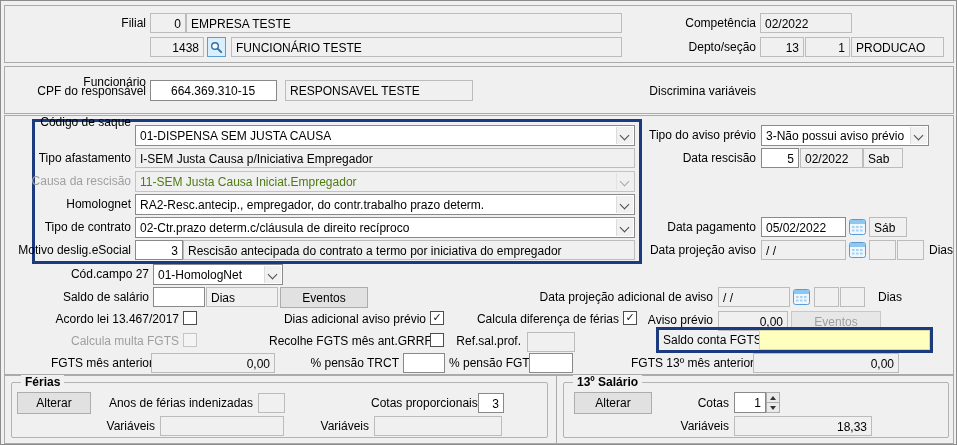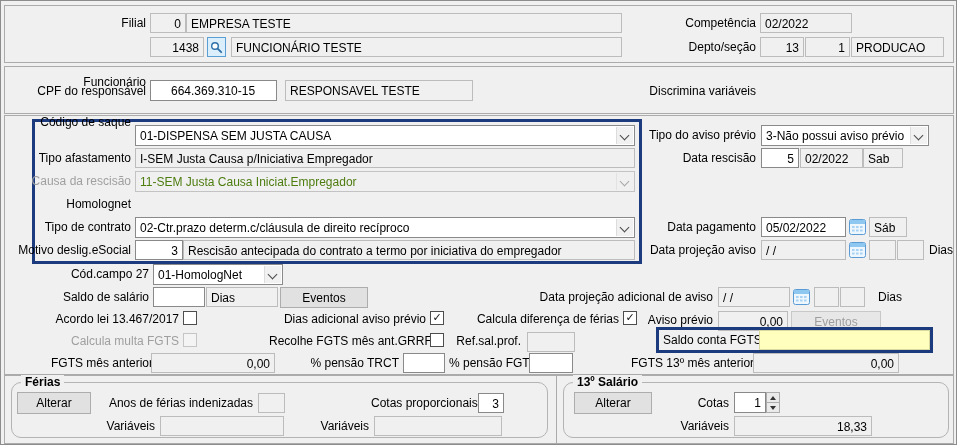--- a/index.html
+++ b/index.html
@@ -39,21 +39,21 @@
     text-align:center;padding-top:4px;line-height:13px;cursor:default;
   }
   .btn.dis{color:#9e9e9e;border-color:#c8c8c8;background:#e7e7e7;}
   .cb{
     position:absolute;width:14px;height:14px;box-sizing:border-box;
     border:1px solid #4d4d4d;background:#fff;text-align:center;
     font-family:"DejaVu Sans",sans-serif;font-size:11px;line-height:12px;color:#111;
   }
   .cb.dis{border-color:#c5c5c5;background:#f4f4f4;}
   .bluebox{position:absolute;border:3px solid #1c3a7e;box-sizing:border-box;background:transparent;}
-  .grp{position:absolute;border:1px solid #b3b3b3;border-radius:10px;box-sizing:border-box;padding-left:15px;}
+  .grp{position:absolute;border:1px solid #b3b3b3;border-radius:2px;box-sizing:border-box;padding-left:15px;}
   .grp-label{position:absolute;top:-8px;left:9px;background:#f0f0f0;padding:0 4px;font-weight:bold;white-space:nowrap;}
   .iconbtn{
     position:absolute;box-sizing:border-box;border:1px solid #5a9fd4;background:#dbeefb;
     display:flex;align-items:center;justify-content:center;cursor:default;
   }
   .calbtn{position:absolute;width:18px;height:18px;}
   .spinner-btns{position:absolute;box-sizing:border-box;width:14px;}
   .spb{position:absolute;left:0;right:0;height:50%;box-sizing:border-box;border:1px solid #acacac;background:#eaeaea;}
   .spb.up{top:0;}
   .spb.dn{bottom:0;border-top:none;}
@@ -108,20 +108,24 @@
   <div class="lbl" style="left:30px;top:150px;width:100px;">Tipo afastamento</div>
   <div class="fld" style="left:134px;top:147px;width:500px;">I-SEM Justa Causa p/Iniciativa Empregador</div>
 
   <div class="lbl dis" style="left:30px;top:173px;width:100px;">Causa da rescisão</div>
   <div class="combo dis" style="left:134px;top:170px;width:500px;">
     <span>11-SEM Justa Causa Iniciat.Empregador</span>
     <span class="chev"></span>
   </div>
 
   <div class="lbl" style="left:45px;top:196px;width:85px;">Homolognet</div>
+  <div class="combo" style="left:134px;top:193px;width:500px;">
+    <span>RA2-Resc.antecip., empregador, do contr.trabalho prazo determ.</span>
+    <span class="chev"></span>
+  </div>
 
   <div class="lbl" style="left:35px;top:219px;width:95px;">Tipo de contrato</div>
   <div class="combo" style="left:134px;top:216px;width:500px;">
     <span>02-Ctr.prazo determ.c/cláusula de direito recíproco</span>
     <span class="chev"></span>
   </div>
 
   <div class="lbl" style="left:16px;top:242px;width:114px;">Motivo deslig.eSocial</div>
   <div class="fld w num" style="left:134px;top:239px;width:48px;">3</div>
   <div class="fld" style="left:182px;top:239px;width:452px;">Rescisão antecipada do contrato a termo por iniciativa do empregador</div>

